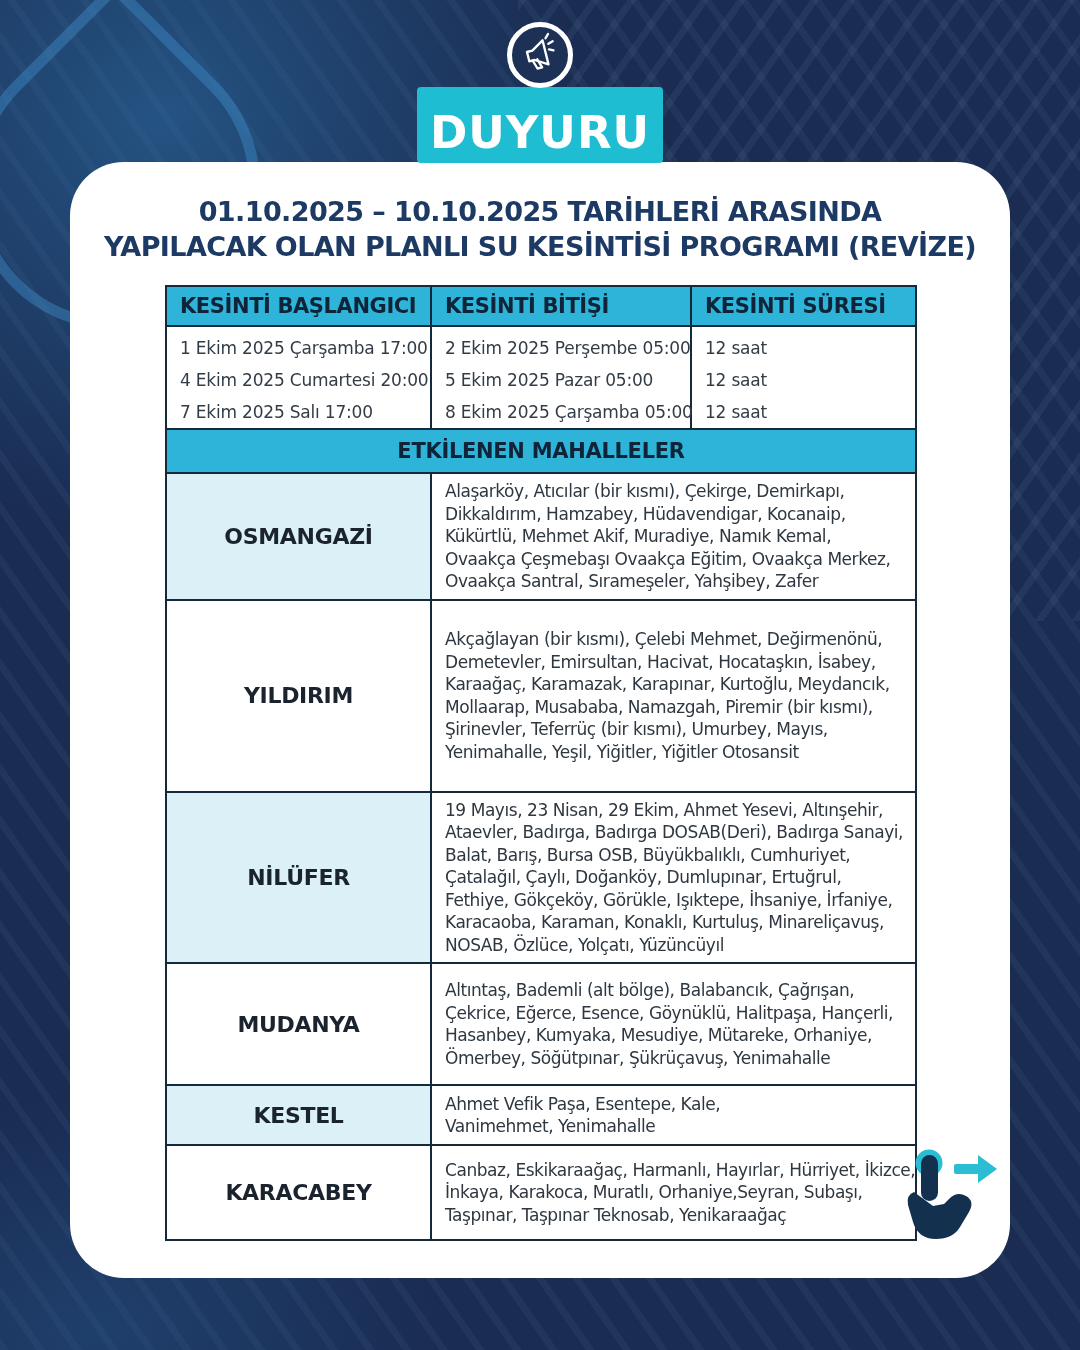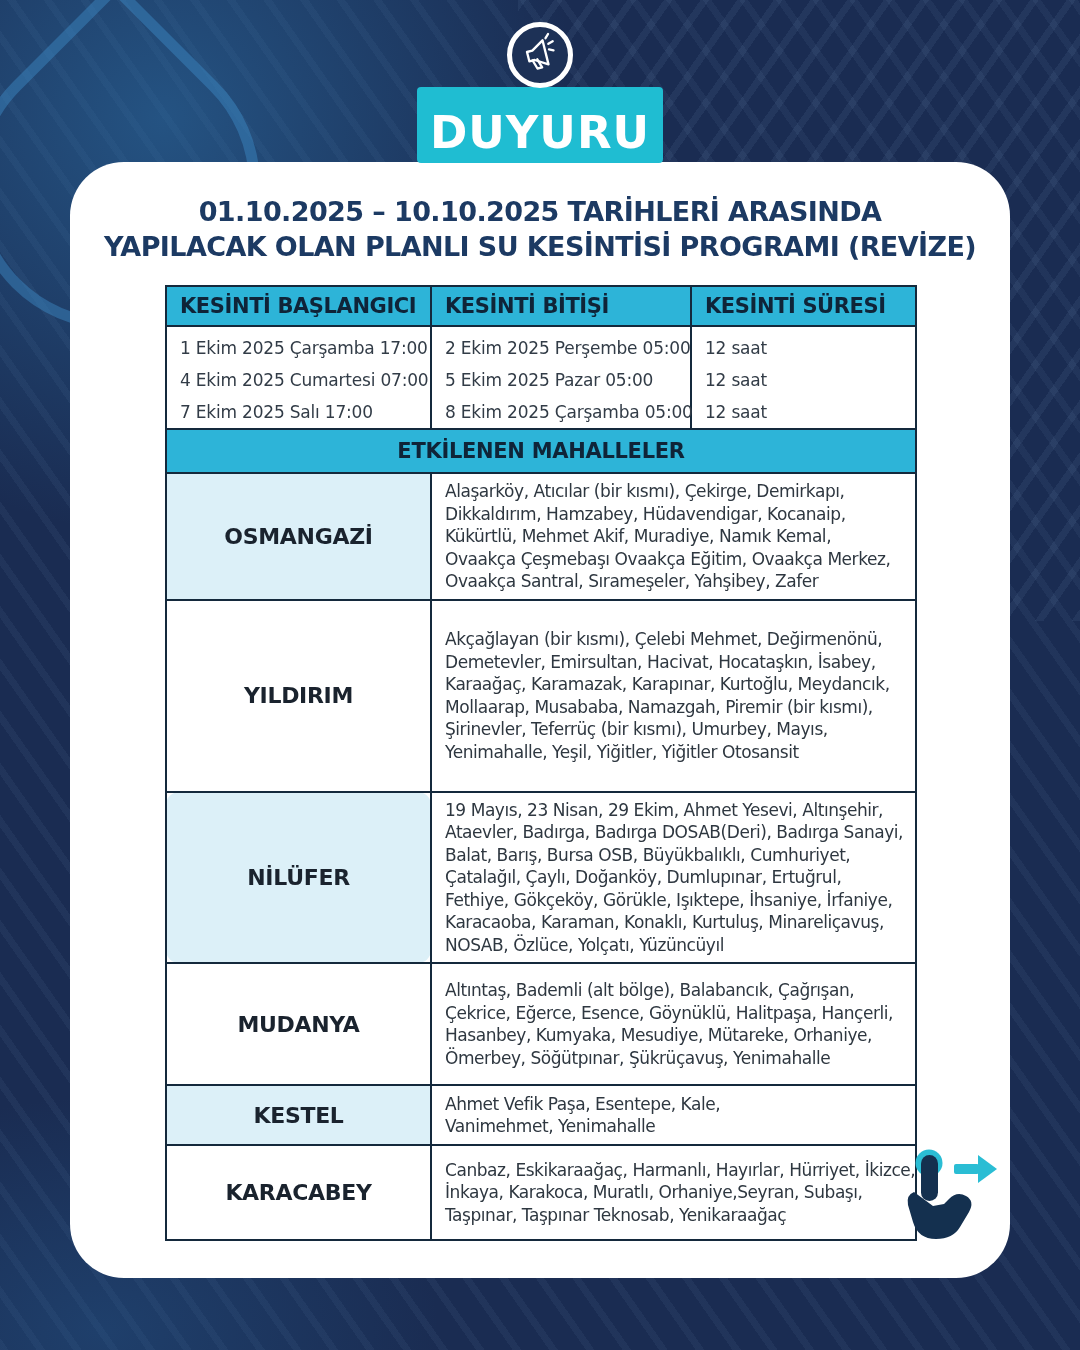--- a/index.html
+++ b/index.html
@@ -94,21 +94,21 @@
     background:#ffffff;
   }
   td.district-cell.alt { background:#dcf0f8; }
   td.hoods-cell { background:#ffffff; vertical-align:middle; padding:6px 4px 6px 13px; overflow:hidden; }
   .hood-line {
     font-size:17px; line-height:22.5px; color:#2e3740;
     letter-spacing:-0.45px; white-space:nowrap;
   }
   tr.r-osm td { height:116px; }
   tr.r-yil td { height:192px; }
-  tr.r-nil td { height:161px;border-radius:13px; }
+  tr.r-nil td { height:161px; }
   tr.r-mud td { height:122px;margin-top:12px; }
   tr.r-kes td { height:60px;  }
   tr.r-kar td { height:95px;  }
 
   
   .swipe { position:absolute; right:12px; bottom:30px; width:96px; height:104px; }
 </style>
 </head>
 <body>
 
@@ -154,21 +154,21 @@
     <tbody>
         <tr>
       <th class="sched-h">KESİNTİ BAŞLANGICI</th>
       <th class="sched-h">KESİNTİ BİTİŞİ</th>
       <th class="sched-h">KESİNTİ SÜRESİ</th>
     </tr>
 
     <tr class="dates">
       <td>
         <div class="date-line">1 Ekim 2025 Çarşamba 17:00</div>
-        <div class="date-line">4 Ekim 2025 Cumartesi 07:00</div>
+        <div class="date-line">4 Ekim 2025 Cumartesi 20:00</div>
         <div class="date-line">7 Ekim 2025 Salı 17:00</div>
       </td>
       <td>
         <div class="date-line">2 Ekim 2025 Perşembe 05:00</div>
         <div class="date-line">5 Ekim 2025 Pazar 05:00</div>
         <div class="date-line">8 Ekim 2025 Çarşamba 05:00</div>
       </td>
       <td>
         <div class="date-line">12 saat</div>
         <div class="date-line">12 saat</div>

